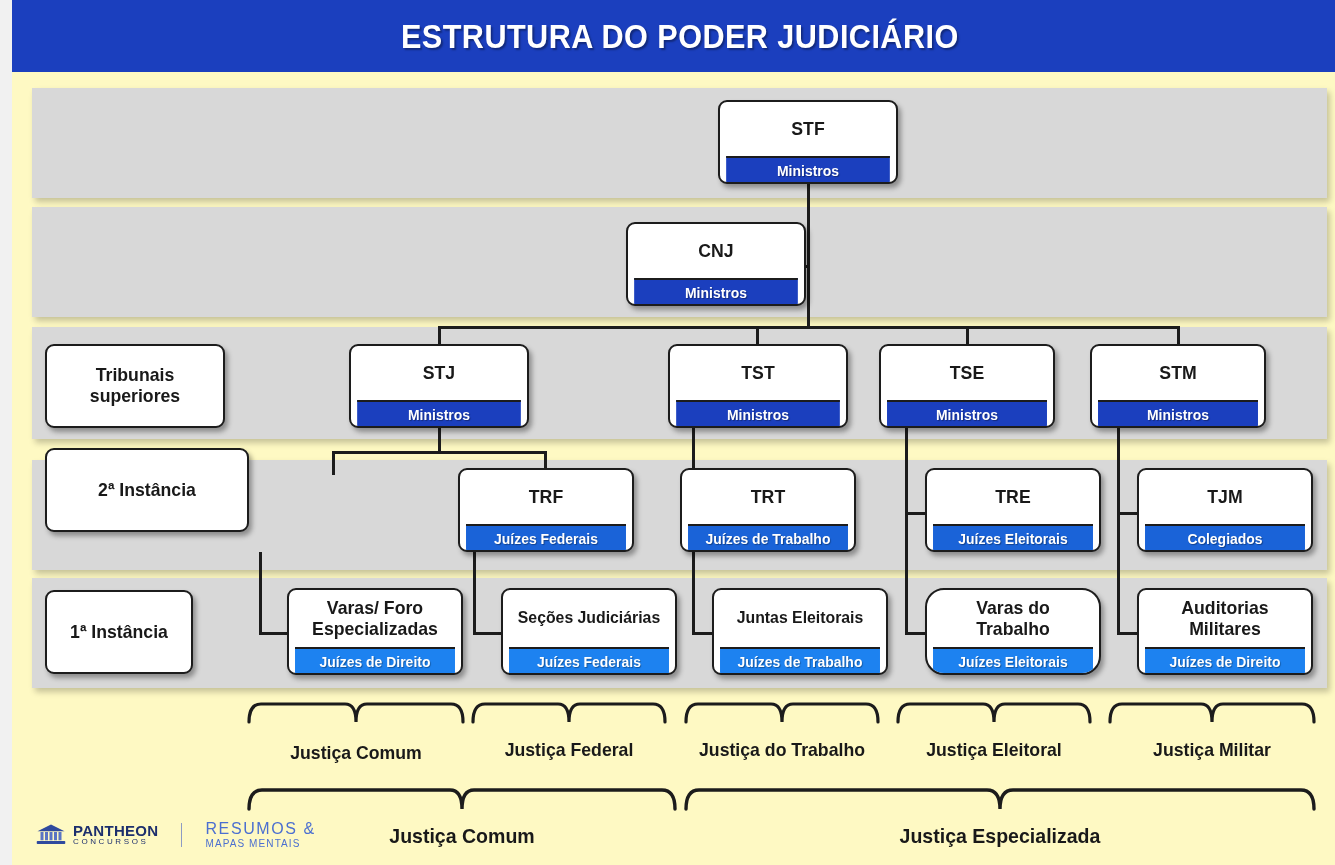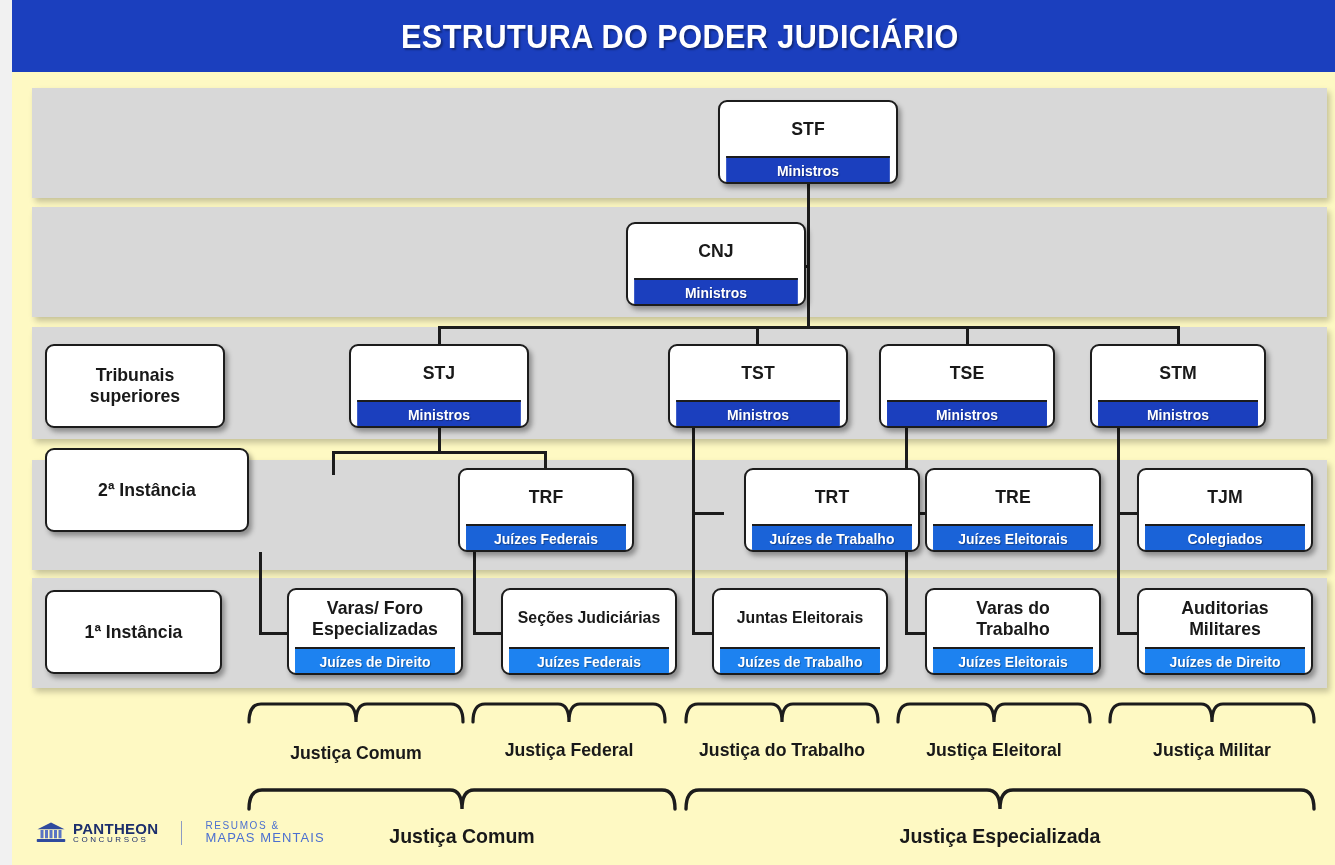--- a/index.html
+++ b/index.html
@@ -140,22 +140,22 @@
   .logo-word { display: flex; flex-direction: column; line-height: 1; }
   .logo-main {
     font-size: 15px; font-weight: bold; color: #1d2f6d;
     letter-spacing: 0.3px;
   }
   .logo-sub {
     font-size: 8px; color: #1d2f6d; letter-spacing: 2.6px;
   }
   .logo-divider { width: 1px; height: 24px; background: #8d9bc4; }
   .logo-word2 { display: flex; flex-direction: column; line-height: 1.12; }
-  .logo-r1 { font-size: 10px; color: #4b6fd0; letter-spacing: 1.6px; }
-  .logo-r2 { font-size: 13px; color: #4b6fd0; letter-spacing: 1.1px; }
+  .logo-r1 { font-size: 16px; color: #4b6fd0; letter-spacing: 1.6px; }
+  .logo-r2 { font-size: 10px; color: #4b6fd0; letter-spacing: 1.1px; }
 </style>
 </head>
 <body>
 
 <div id="canvas">
 
   <div class="header-banner">
     <div class="header-title">ESTRUTURA DO PODER JUDICIÁRIO</div>
   </div>
 
@@ -233,51 +233,51 @@
   </div>
 
   <div class="node label-only" style="left:33px; top:448px; width:204px; height:84px;">
     <div class="node-title">2ª Instância</div>
   </div>
 
   <div class="node tier-1" style="left:446px; top:468px; width:176px; height:84px;">
     <div class="node-title">TRF</div>
     <div class="node-sub">Juízes Federais</div>
   </div>
-  <div class="node tier-1" style="left:732px; top:468px; width:176px; height:84px;">
+  <div class="node tier-1" style="left:668px; top:468px; width:176px; height:84px;">
     <div class="node-title">TRT</div>
     <div class="node-sub">Juízes de Trabalho</div>
   </div>
   <div class="node tier-1" style="left:913px; top:468px; width:176px; height:84px;">
     <div class="node-title">TRE</div>
     <div class="node-sub">Juízes Eleitorais</div>
   </div>
   <div class="node tier-1" style="left:1125px; top:468px; width:176px; height:84px;">
     <div class="node-title">TJM</div>
     <div class="node-sub">Colegiados</div>
   </div>
 
-  <div class="node label-only" style="left:33px; top:590px; width:177px; height:84px;">
+  <div class="node label-only" style="left:33px; top:590px; width:148px; height:84px;">
     <div class="node-title">1ª Instância</div>
   </div>
 
   <div class="node tier-2" style="left:275px; top:588px; width:176px; height:87px;">
     <div class="node-title">Varas/ Foro
 Especializadas</div>
     <div class="node-sub">Juízes de Direito</div>
   </div>
   <div class="node tier-2" style="left:489px; top:588px; width:176px; height:87px;">
     <div class="node-title" style="font-size:17px;">Seções Judiciárias</div>
     <div class="node-sub">Juízes Federais</div>
   </div>
   <div class="node tier-2" style="left:700px; top:588px; width:176px; height:87px;">
     <div class="node-title" style="font-size:17px;">Juntas Eleitorais</div>
     <div class="node-sub">Juízes de Trabalho</div>
   </div>
-  <div class="node tier-2" style="left:913px; top:588px; width:176px; height:87px;">
+  <div class="node tier-2" style="left:913px; top:588px; width:176px; height:87px;border-radius:19px;">
     <div class="node-title">Varas do
 Trabalho</div>
     <div class="node-sub">Juízes Eleitorais</div>
   </div>
   <div class="node tier-2" style="left:1125px; top:588px; width:176px; height:87px;">
     <div class="node-title">Auditorias
 Militares</div>
     <div class="node-sub">Juízes de Direito</div>
   </div>
 

